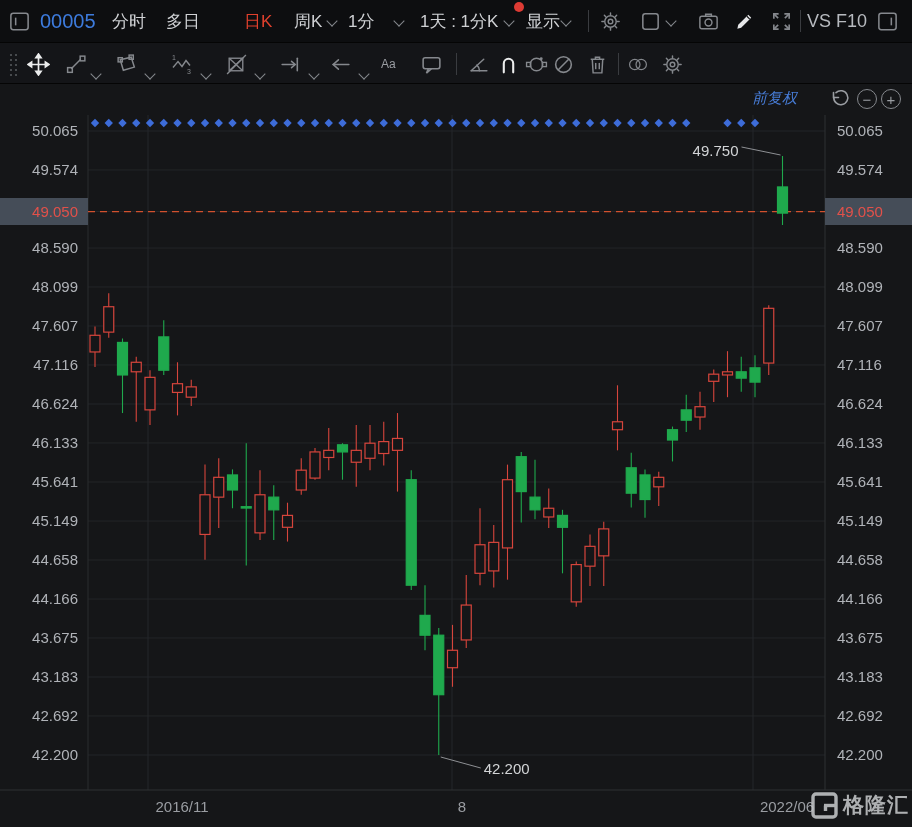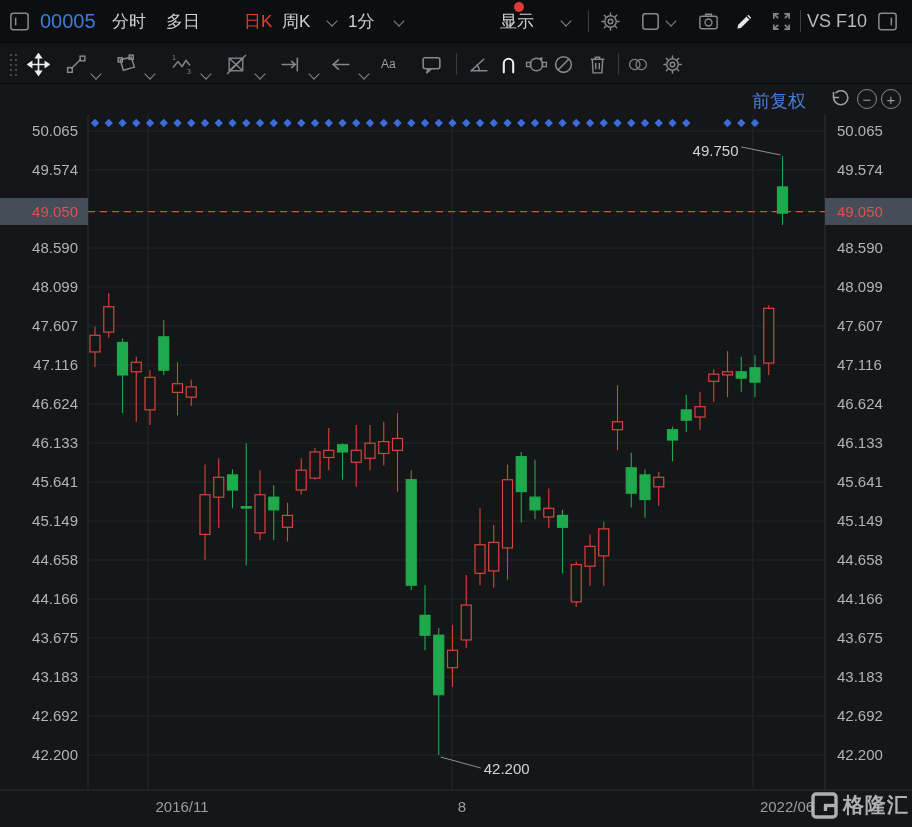--- a/index.html
+++ b/index.html
@@ -17,21 +17,21 @@
   .chev { position:absolute; width:8px; height:8px; border-left:1.6px solid #85888d; border-bottom:1.6px solid #85888d; transform:rotate(-45deg); }
   .sep { position:absolute; top:10px; width:1px; height:22px; background:#3a3c40; }
   .ticon { position:absolute; top:9px; width:24px; height:24px; display:flex; align-items:center; justify-content:center; cursor:pointer; }
   .ticon svg { display:block; }
   .reddot { position:absolute; left:514px; top:2px; width:10px; height:10px; border-radius:50%; background:#dd3b34; }
   .d-icon { position:absolute; top:9px; width:24px; height:24px; display:flex; align-items:center; justify-content:center; cursor:pointer; }
   .aa { position:absolute; top:0; height:42px; display:flex; align-items:center; color:#9a9da2; font-size:12px; cursor:pointer; }
 
   
   #chart-svg { position:absolute; left:0; top:0; z-index:1; }
-  .adjust-label { position:absolute; left:752px; top:89px; font-size:18px; color:#477cd6; z-index:4; cursor:pointer; }
+  .adjust-label { position:absolute; left:752px; top:89px; font-size:15px; color:#477cd6; z-index:4; cursor:pointer;font-style:italic; }
   .zoombtn { position:absolute; top:89px; width:20px; height:20px; border:1.4px solid #85888d; border-radius:50%; color:#9a9da2; display:flex; align-items:center; justify-content:center; font-size:15px; line-height:1; z-index:4; cursor:pointer; }
   .undo { position:absolute; left:828px; top:88px; width:22px; height:22px; z-index:4; cursor:pointer; }
 
   .ylab { position:absolute; height:20px; line-height:20px; font-size:15px; color:#b0b3b8; z-index:3; }
   .ylab.left { left:0; width:78px; text-align:right; }
   .ylab.right { left:837px; width:75px; text-align:left; }
   .ylab.current { height:27px; line-height:27px; background:#454d58; color:#e2514a; z-index:4; }
   .ylab.current.left { width:88px; padding-right:10px; }
   .ylab.current.right { left:825px; width:87px; padding-left:12px; }
 
@@ -229,27 +229,28 @@
       <svg width="23" height="23" viewBox="0 0 24 24" fill="none" stroke="#85888d" stroke-width="1.6">
           <rect x="3" y="3.5" width="18" height="17" rx="2.5"></rect>
           <line x1="8" y1="8" x2="8" y2="16"></line>
         </svg>
     </span>
     <span class="t-item sym" style="left:40px">00005</span>
 
     <span class="t-item" style="left:112px">分时</span>
     <span class="t-item" style="left:166px">多日</span>
     <span class="t-item active" style="left:244px">日K</span>
-    <span class="t-item" style="left:282px">周K</span>
+    <span class="t-item" style="left:294px">周K</span>
     <span class="chev" style="left:328px; top:17px"></span>
     <span class="t-item" style="left:348px">1分</span>
     <span class="chev" style="left:395px; top:17px"></span>
+    <span class="t-item" style="left:420px">1天 : 1分K</span>
     <span class="chev" style="left:505px; top:17px"></span>
     <span class="reddot"></span>
-    <span class="t-item" style="left:500px">显示</span>
+    <span class="t-item" style="left:526px">显示</span>
     <span class="chev" style="left:562px; top:17px"></span>
 
     <span class="sep" style="left:588px"></span>
 
     <span class="ticon" style="left:598px">
       <svg width="23" height="23" viewBox="0 0 24 24" fill="none" stroke="#85888d" stroke-width="1.5" stroke-linecap="round">
           <circle cx="12" cy="12" r="6"></circle>
           <circle cx="12" cy="12" r="2.4"></circle>
           <line x1="12" y1="3" x2="12" y2="5"></line>
           <line x1="12" y1="19" x2="12" y2="21"></line>

